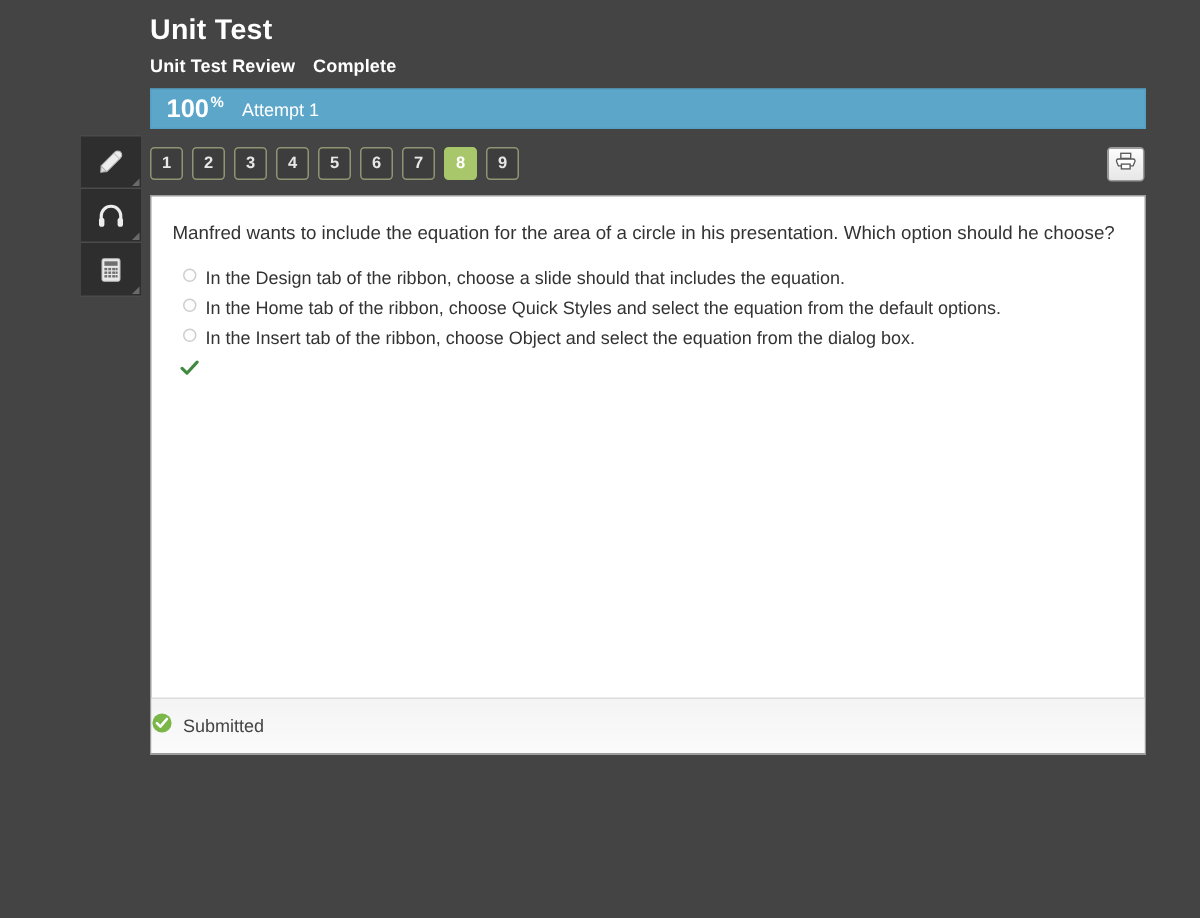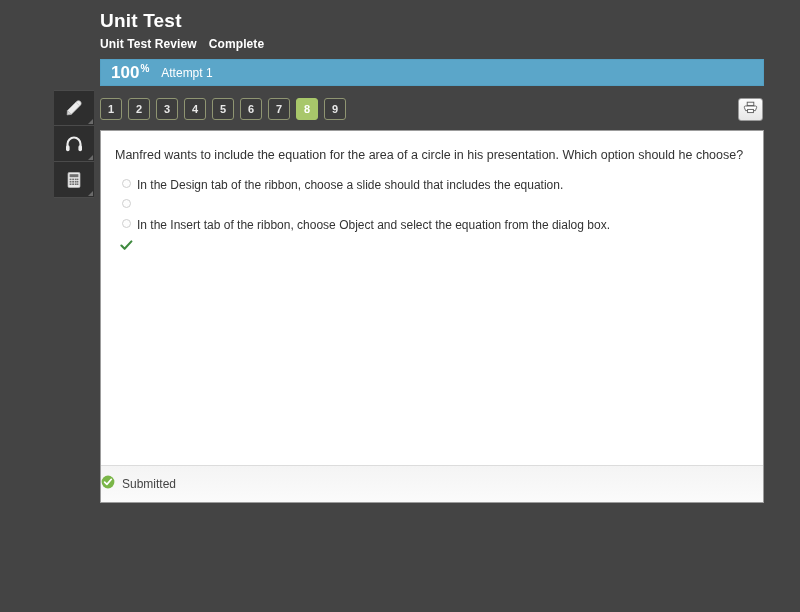--- a/index.html
+++ b/index.html
@@ -330,20 +330,21 @@
         <span class="opt-marker">
           <span class="radio-circle"></span>
         </span>
         <span class="opt-label">In the Design tab of the ribbon, choose a slide should that includes the equation.</span>
       </div>
 
       <div class="option-row">
         <span class="opt-marker">
           <span class="radio-circle"></span>
         </span>
+        <span class="opt-label">In the Home tab of the ribbon, choose Quick Styles and select the equation from the default options.</span>
       </div>
 
       <div class="option-row">
         <span class="opt-marker">
           <span class="radio-circle"></span>
         </span>
         <span class="opt-label">In the Insert tab of the ribbon, choose Object and select the equation from the dialog box.</span>
       </div>
 
       <div class="option-row">

